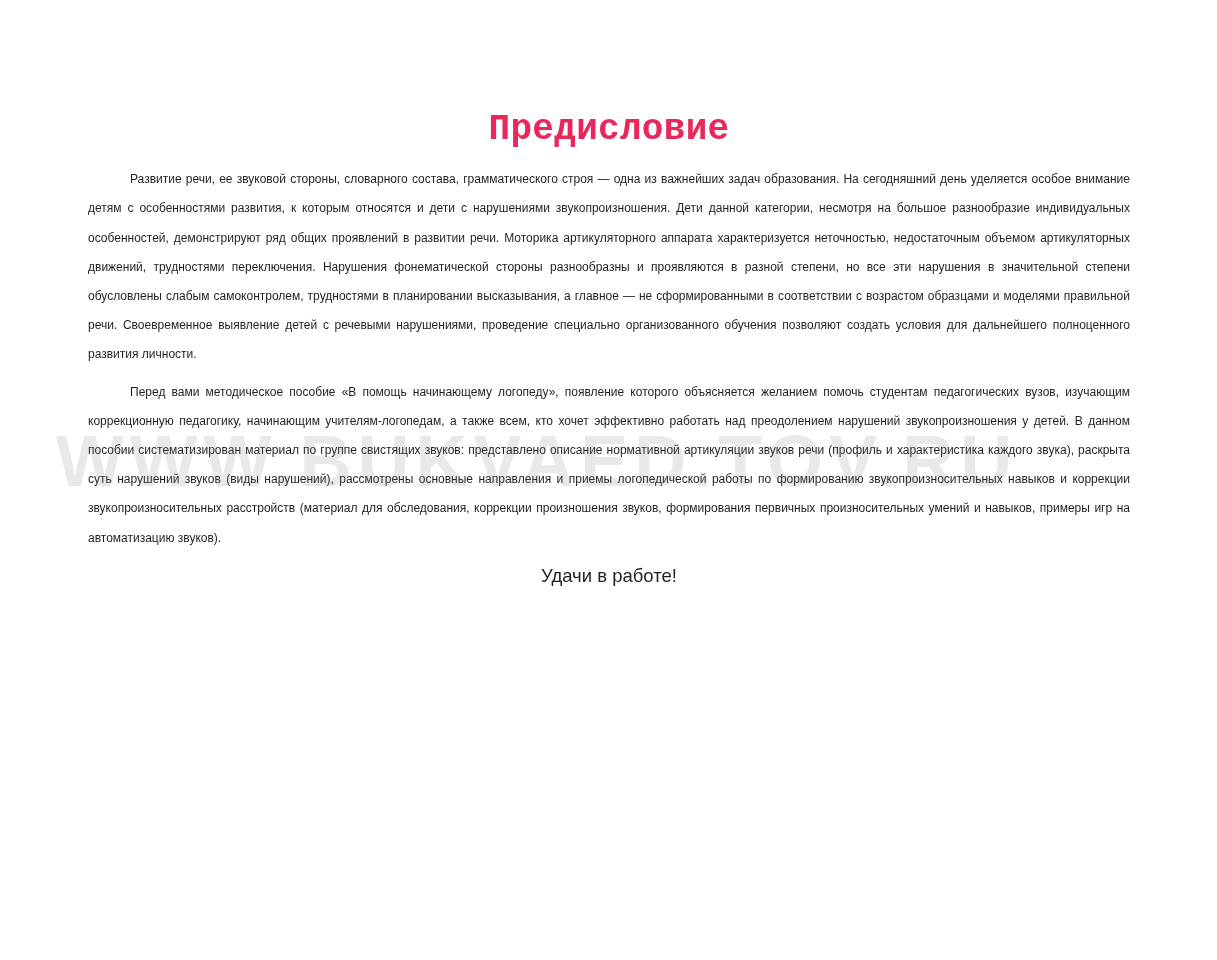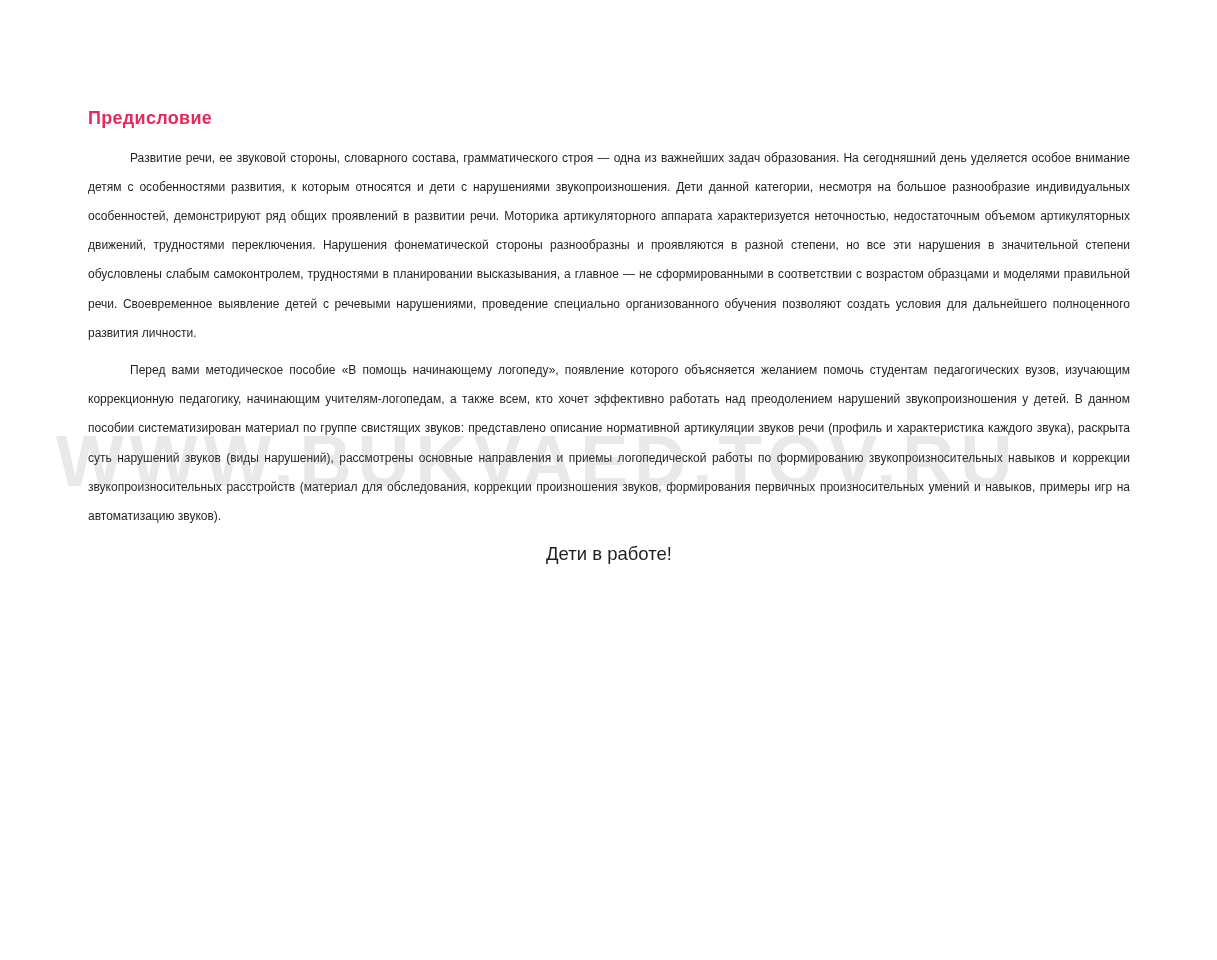--- a/index.html
+++ b/index.html
@@ -26,26 +26,28 @@
   }
 
   .content {
     position: absolute;
     left: 88px;
     top: 108px;
     width: 1042px;
   }
 
   .doc-title {
+    text-align: center;
     color: #e8275a;
-    font-size: 18px;
+    font-size: 36px;
     font-weight: bold;
     letter-spacing: 0.3px;
     margin: 0 0 14px 0;
     line-height: 1.2;
+    font-family: Liberation Mono, monospace;
   }
 
   .para {
     margin: 0 0 0 0;
     font-size: 12px;
     line-height: 29.2px;
     text-align: justify;
     text-justify: inter-word;
     text-indent: 42px;
     hyphens: manual;
@@ -86,19 +88,19 @@
 <div class="page">
 
   <div class="content">
 
     <h1 class="doc-title">Предисловие</h1>
 
     <p class="para">Развитие речи, ее звуковой стороны, словарного состава, грамматического строя — одна из важнейших задач образования. На сегодняшний день уделяется особое внимание детям с особенностями развития, к которым относятся и дети с нарушениями звукопроизношения. Дети данной категории, несмотря на большое разнообразие индивидуальных особенностей, демонстрируют ряд общих проявлений в развитии речи. Моторика артикуляторного аппарата характеризуется неточностью, недостаточным объемом артикуляторных движений, трудностями переключения. Нарушения фонематической стороны разнообразны и проявляются в разной степени, но все эти нарушения в значительной степени обусловлены слабым самоконтролем, трудностями в планировании высказывания, а главное — не сформированными в соответствии с возрастом образцами и моделями правильной речи. Своевременное выявление детей с речевыми нарушениями, проведение специально организованного обучения позволяют создать условия для дальнейшего полноценного развития личности.</p>
 
     <p class="para">Перед вами методическое пособие «В помощь начинающему логопеду», появление которого объясняется желанием помочь студентам педагогических вузов, изучающим коррекционную педагогику, начинающим учителям-логопедам, а также всем, кто хочет эффективно работать над преодолением нарушений звукопроизношения у детей. В данном пособии систематизирован материал по группе свистящих звуков: представлено описание нормативной артикуляции звуков речи (профиль и характеристика каждого звука), раскрыта суть нарушений звуков (виды нарушений), рассмотрены основные направления и приемы логопедической работы по формированию звукопроизносительных навыков и коррекции звукопроизносительных расстройств (материал для обследования, коррекции произношения звуков, формирования первичных произносительных умений и навыков, примеры игр на автоматизацию звуков).</p>
 
-    <p class="para closing">Дети в работе!</p>
+    <p class="para closing">Удачи в работе!</p>
 
   </div>
 
   <div class="watermark">WWW.BUKVAED.TOV.RU</div>
 
 </div>
 
 </body></html>

